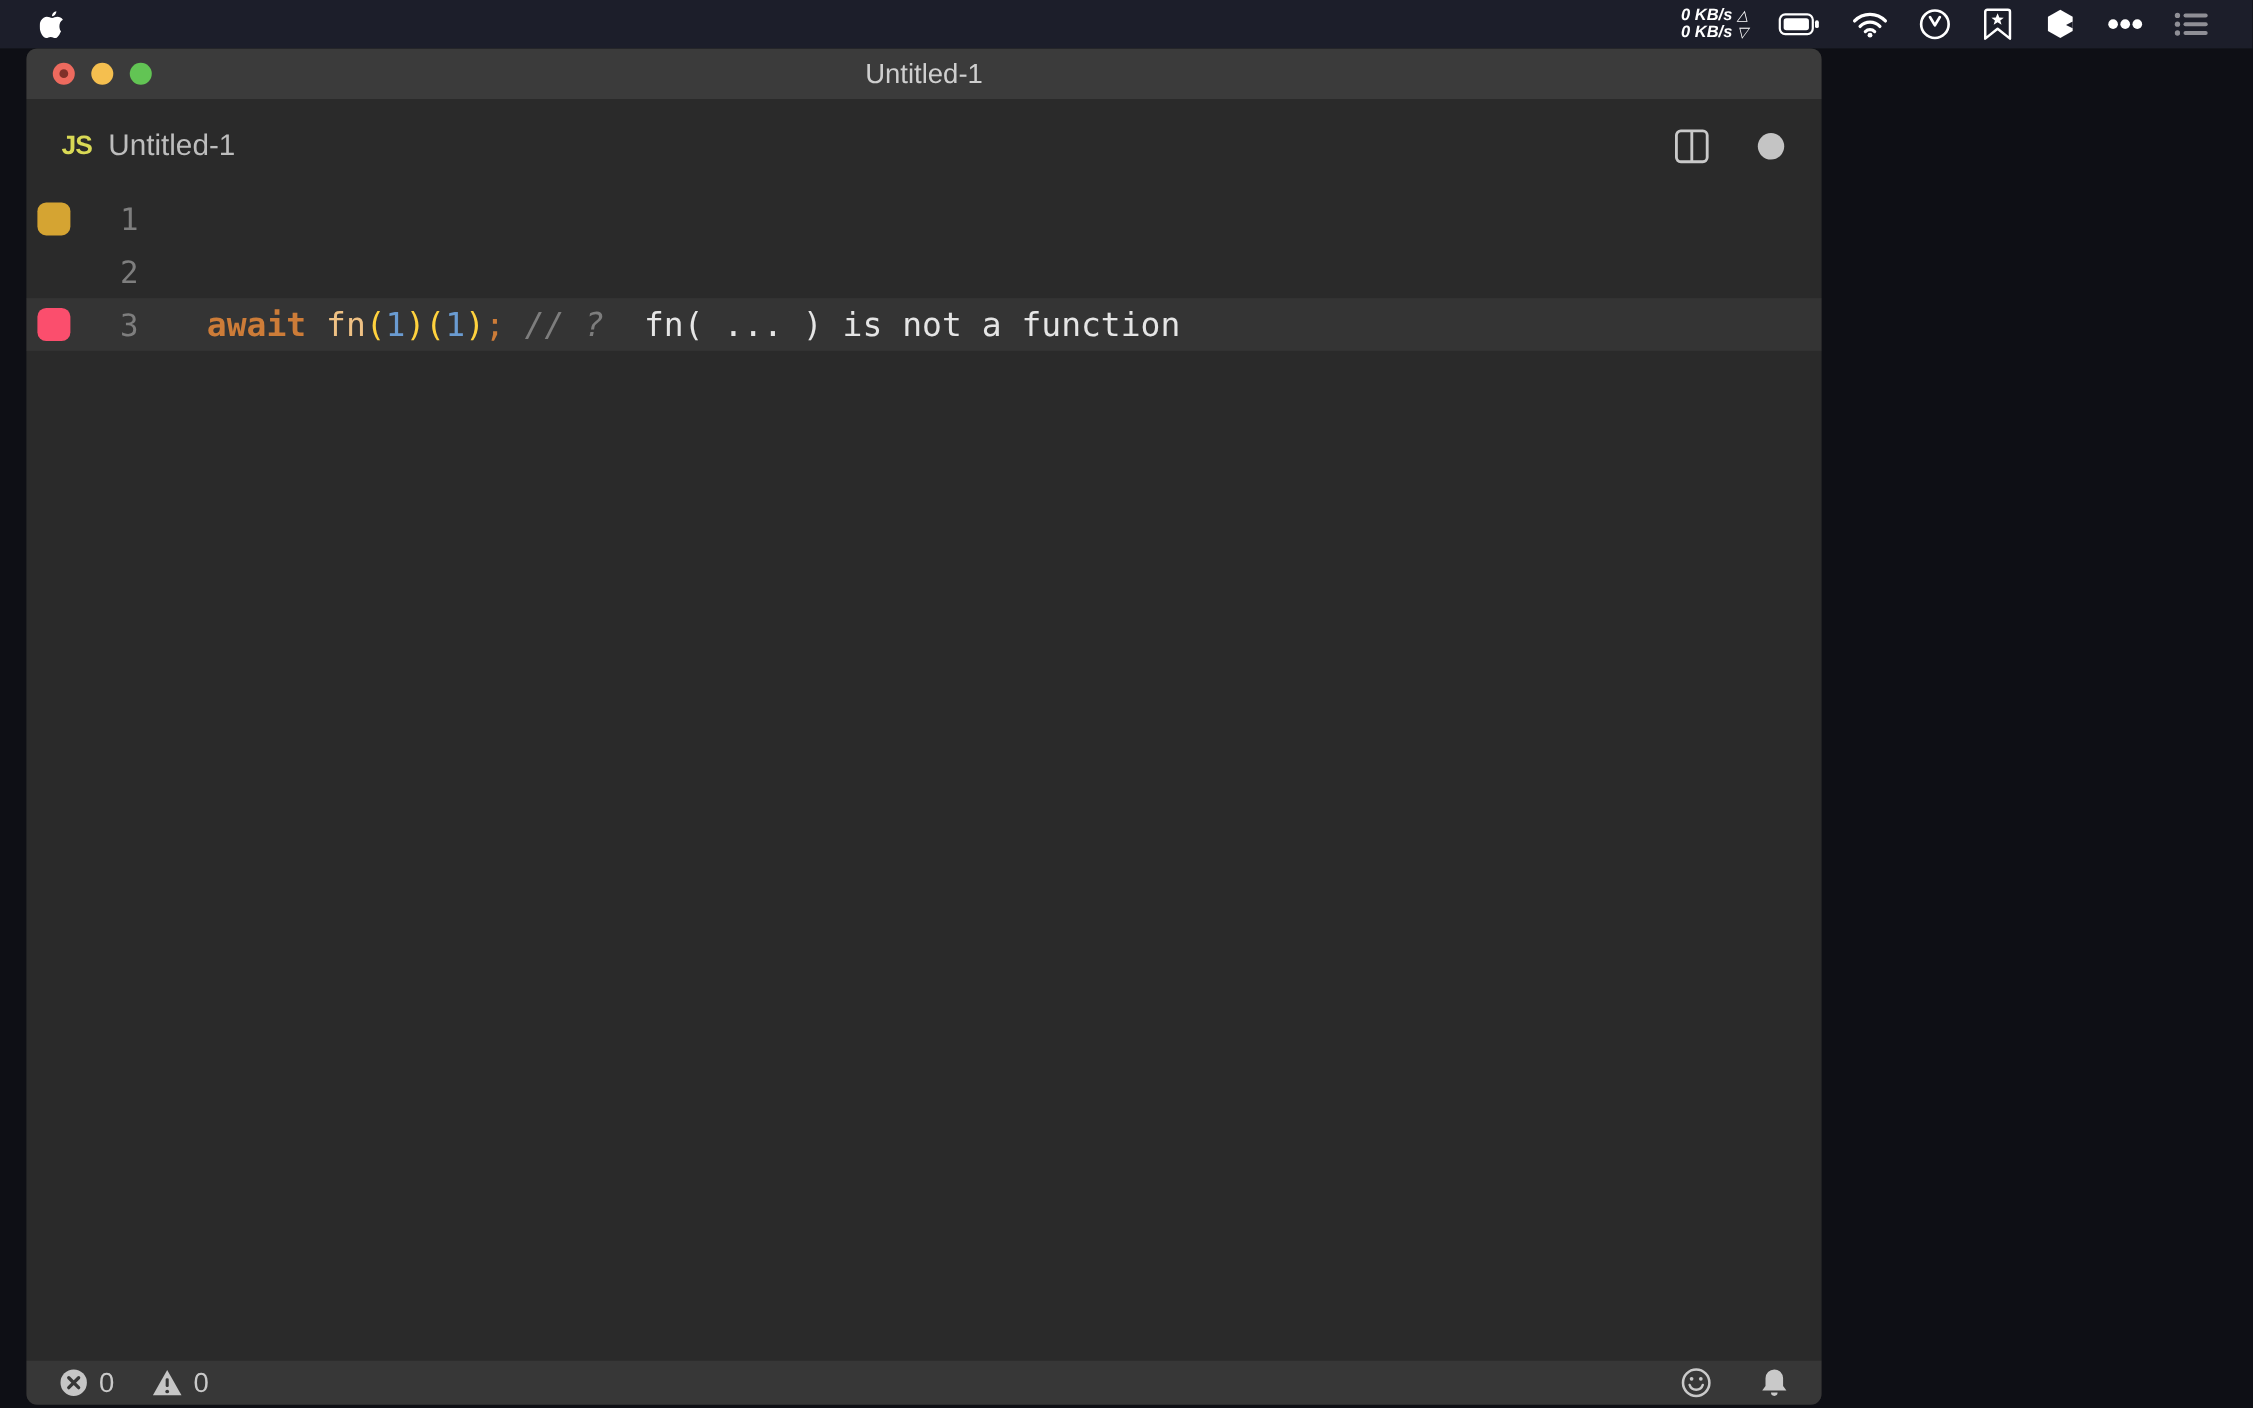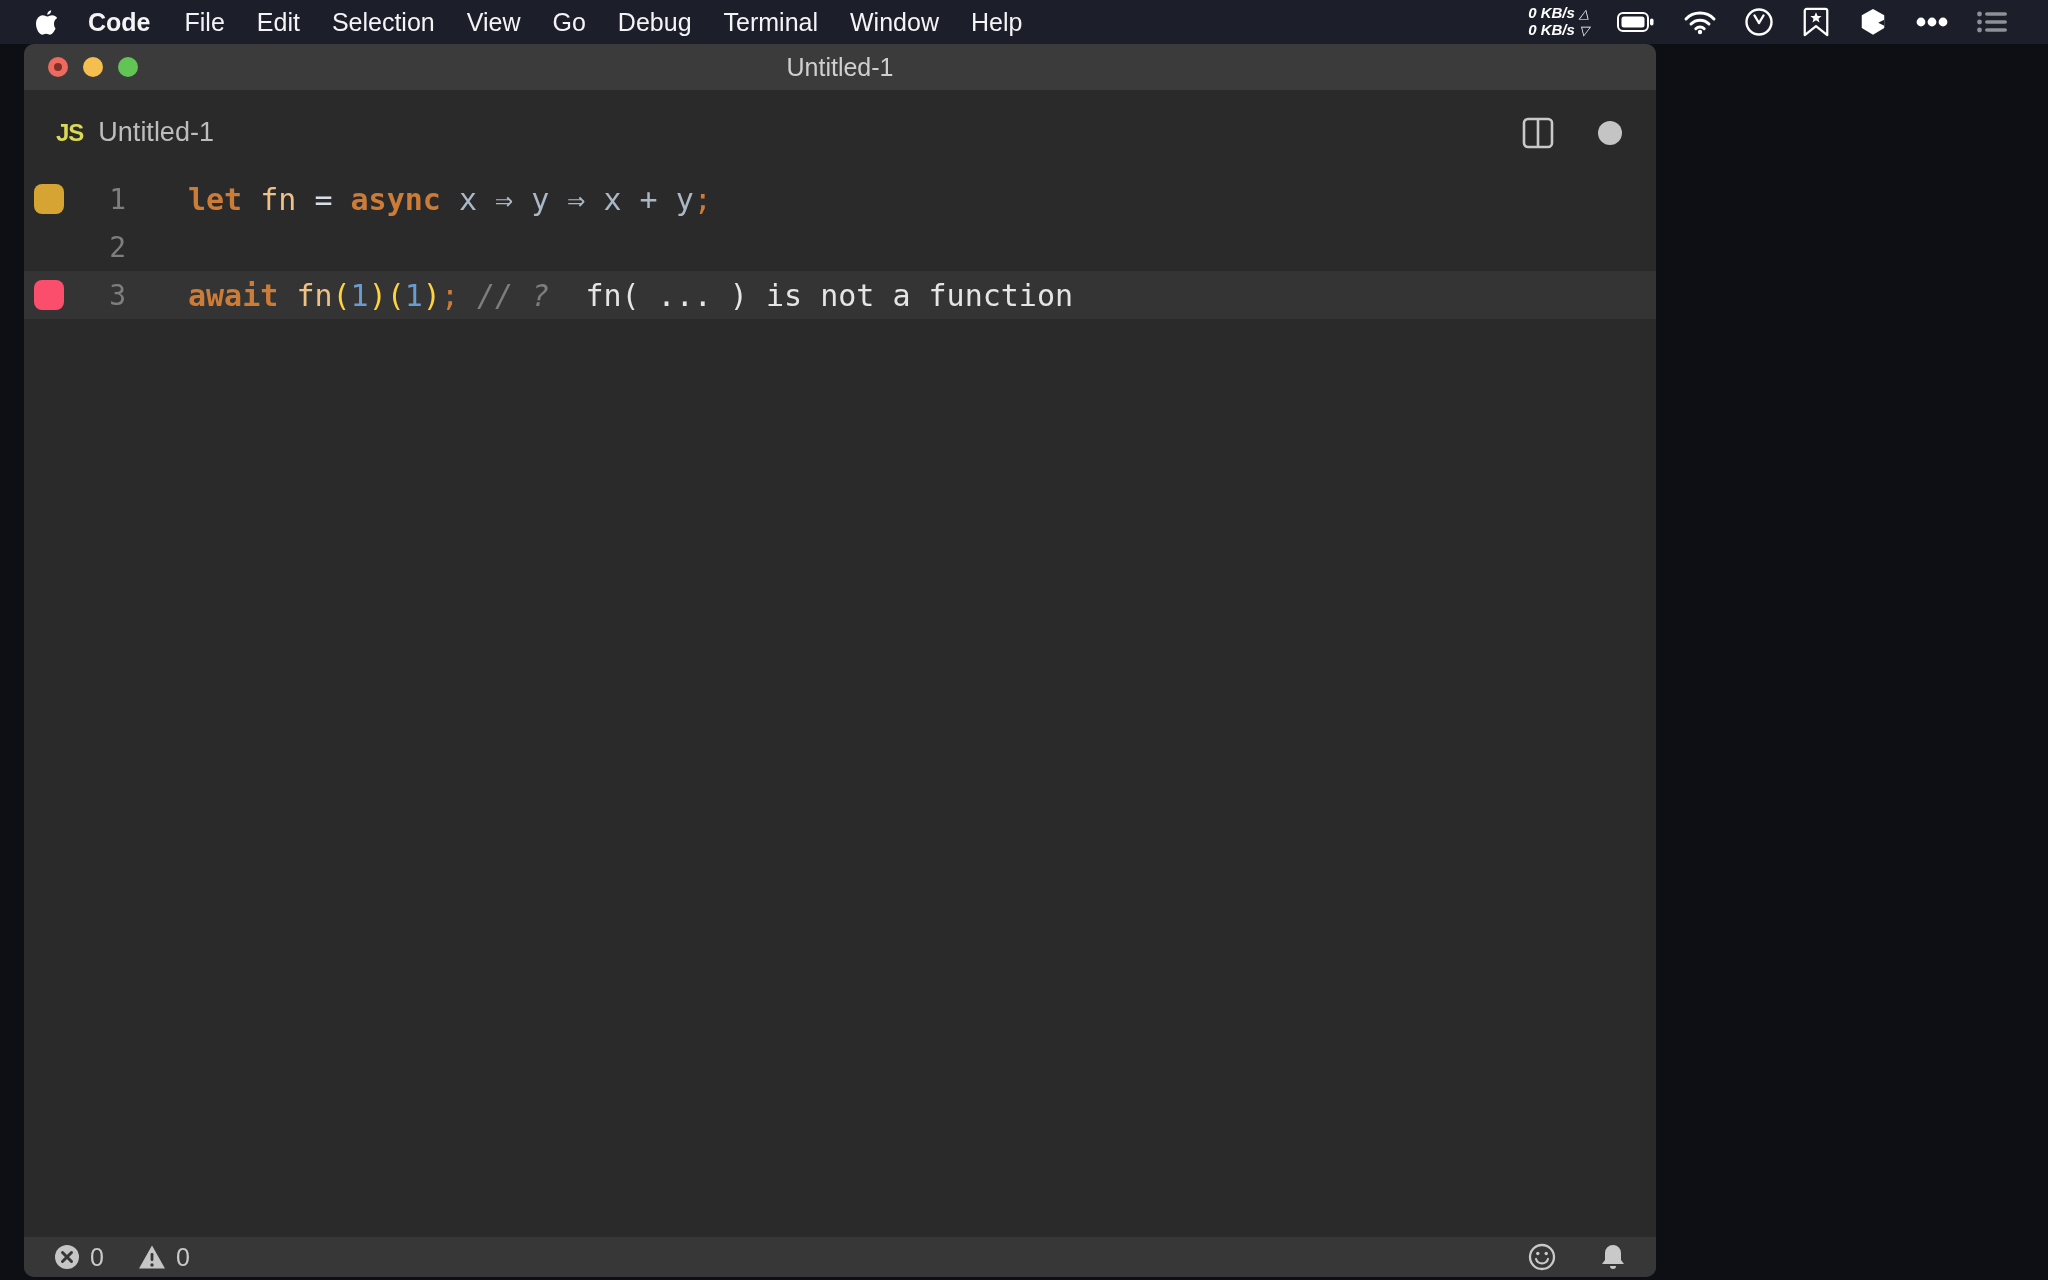--- a/index.html
+++ b/index.html
@@ -72,32 +72,20 @@
 <body>
 
 <div class="screen">
 
   <div class="menubar">
     <span class="apple">
       <svg width="22" height="26" viewBox="0 0 24 28">
         <path fill="#ffffff" d="M16.6 1.2c.1 1.2-.4 2.4-1.1 3.3-.8 1-2 1.7-3.2 1.6-.1-1.2.5-2.4 1.2-3.2.8-.9 2.1-1.6 3.1-1.7zM21.3 21.1c-.6 1.3-.9 1.9-1.6 3-1.1 1.7-2.6 3.7-4.4 3.7-1.6 0-2.1-1.1-4.3-1.1s-2.7 1.1-4.3 1.1c-1.9 0-3.3-1.8-4.4-3.4C-.4 20-0.7 13.7 1.4 10.4c1.4-2.3 3.7-3.7 5.8-3.7 2.2 0 3.5 1.2 5.3 1.2 1.7 0 2.8-1.2 5.3-1.2 1.9 0 3.9 1 5.3 2.8-4.7 2.6-3.9 9.3-1.8 11.6z"></path>
       </svg>
     </span>
-    <div class="menu-items">
-        <div class="menu-item app-name">Code</div>
-        <div class="menu-item">File</div>
-        <div class="menu-item">Edit</div>
-        <div class="menu-item">Selection</div>
-        <div class="menu-item">View</div>
-        <div class="menu-item">Go</div>
-        <div class="menu-item">Debug</div>
-        <div class="menu-item">Terminal</div>
-        <div class="menu-item">Window</div>
-        <div class="menu-item">Help</div>
-      </div>
 
     <div class="mb-right">
       <div class="net">
         <div><span>0 KB/s</span>
              <span class="tri">△</span></div>
         <div><span>0 KB/s</span>
              <span class="tri">▽</span></div>
       </div>
 
       <span class="mbicon">
@@ -183,21 +171,20 @@
           </svg>
         </span>
         <span class="dirty-dot"></span>
       </div>
     </div>
 
     <div class="code-area">
         <div class="row">
           <span class="marker" style="background: rgb(213, 164, 50);"></span>
           <span class="num">1</span>
-          <span class="code"><span class="tok-kw">let</span><span class="tok-plain"> </span><span class="tok-fn">fn</span><span class="tok-plain"> </span><span class="tok-eq">=</span><span class="tok-plain"> </span><span class="tok-kw">async</span><span class="tok-plain"> </span><span class="tok-var">x ⇒ y ⇒ x + y</span><span class="tok-semi">;</span></span>
         </div>
         <div class="row">
           <span class="num">2</span>
           <span class="code"></span>
         </div>
         <div class="row highlight">
           <span class="marker" style="background: rgb(251, 78, 109);"></span>
           <span class="num">3</span>
           <span class="code"><span class="tok-kw">await</span><span class="tok-plain"> </span><span class="tok-fn">fn</span><span class="tok-paren">(</span><span class="tok-num">1</span><span class="tok-paren">)</span><span class="tok-paren">(</span><span class="tok-num">1</span><span class="tok-paren">)</span><span class="tok-semi">;</span><span class="tok-plain"> </span><span class="tok-comment">// ?</span><span class="tok-plain">  </span><span class="tok-error">fn( ... ) is not a function</span></span>
         </div>

